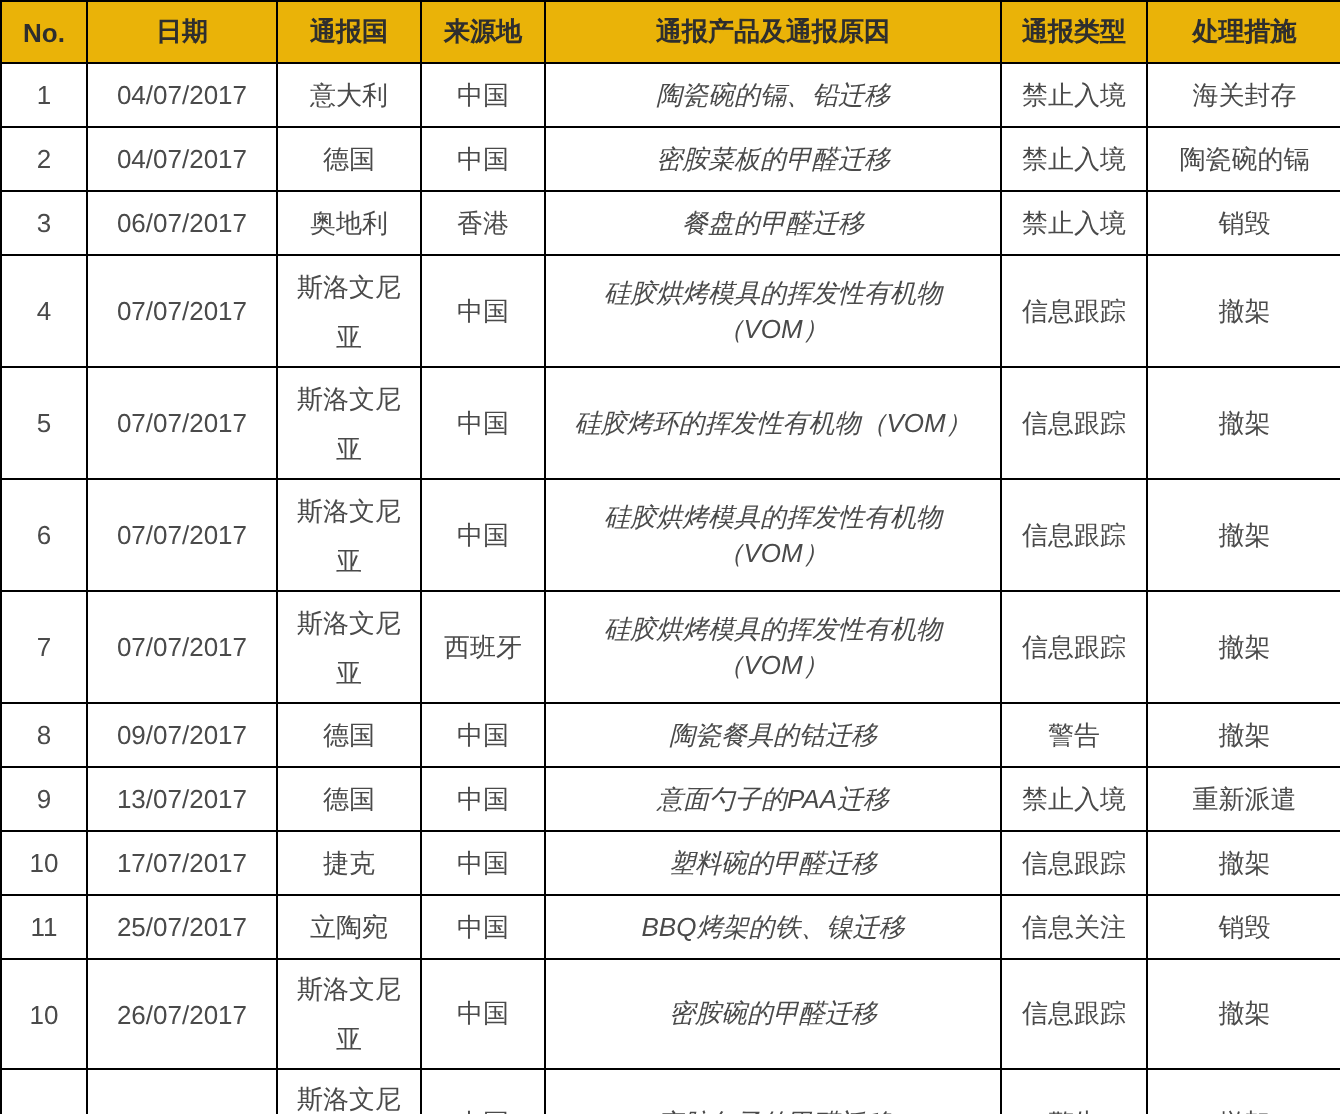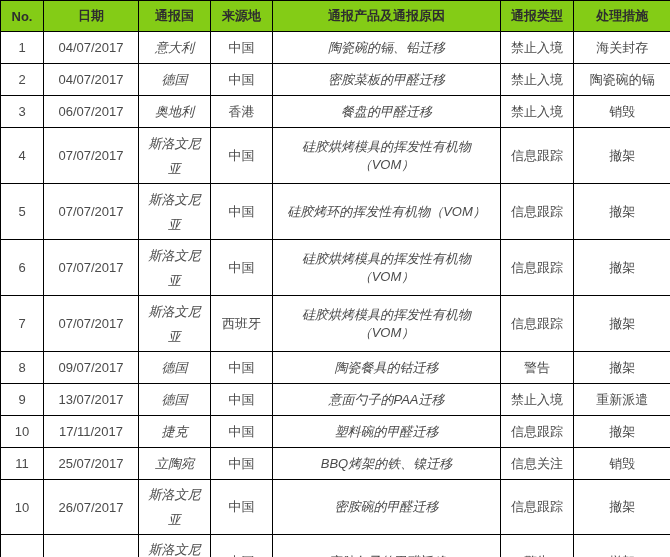--- a/index.html
+++ b/index.html
@@ -29,21 +29,21 @@
     padding: 2px 6px;
     overflow: hidden;
   }
   
   table.report th:last-child,
   table.report td:last-child {
     border-right: none;
     font-family: Liberation Serif, serif;
   }
   table.report th {
-    background: #84cc16;
+    background: #eab308;
     color: #2e2e2e;
     font-weight: bold;
     height: 26px;
   }
   
   col.c-no      { width: 43px; }
   col.c-date    { width: 95px; }
   col.c-country { width: 72px; }
   col.c-origin  { width: 62px; }
   col.c-product { width: 228px; }
@@ -52,21 +52,20 @@
   
   tr.h30 td { height: 27px; }
   tr.h54 td { height: 51px; }
   tr.h52 td { height: 49px; }
   tr.h50 td { height: 47px; }
   
   td.cell-country {
     padding: 2px 10px;
     word-break: break-all;
     line-height: 25px;
-    font-style: italic;
   }
   td.cell-product { padding: 2px 4px; font-style: italic; }
 </style>
 </head>
 <body>
 
 <table class="report">
   <colgroup>
     <col class="c-no">
       <col class="c-date">
@@ -164,21 +163,21 @@
       <td>9</td>
       <td>13/07/2017</td>
       <td class="cell-country">德国</td>
       <td>中国</td>
       <td class="cell-product">意面勺子的PAA迁移</td>
       <td>禁止入境</td>
       <td>重新派遣</td>
     </tr>
     <tr class="h30">
       <td>10</td>
-      <td>17/11/2017</td>
+      <td>17/07/2017</td>
       <td class="cell-country">捷克</td>
       <td>中国</td>
       <td class="cell-product">塑料碗的甲醛迁移</td>
       <td>信息跟踪</td>
       <td>撤架</td>
     </tr>
     <tr class="h30">
       <td>11</td>
       <td>25/07/2017</td>
       <td class="cell-country">立陶宛</td>

